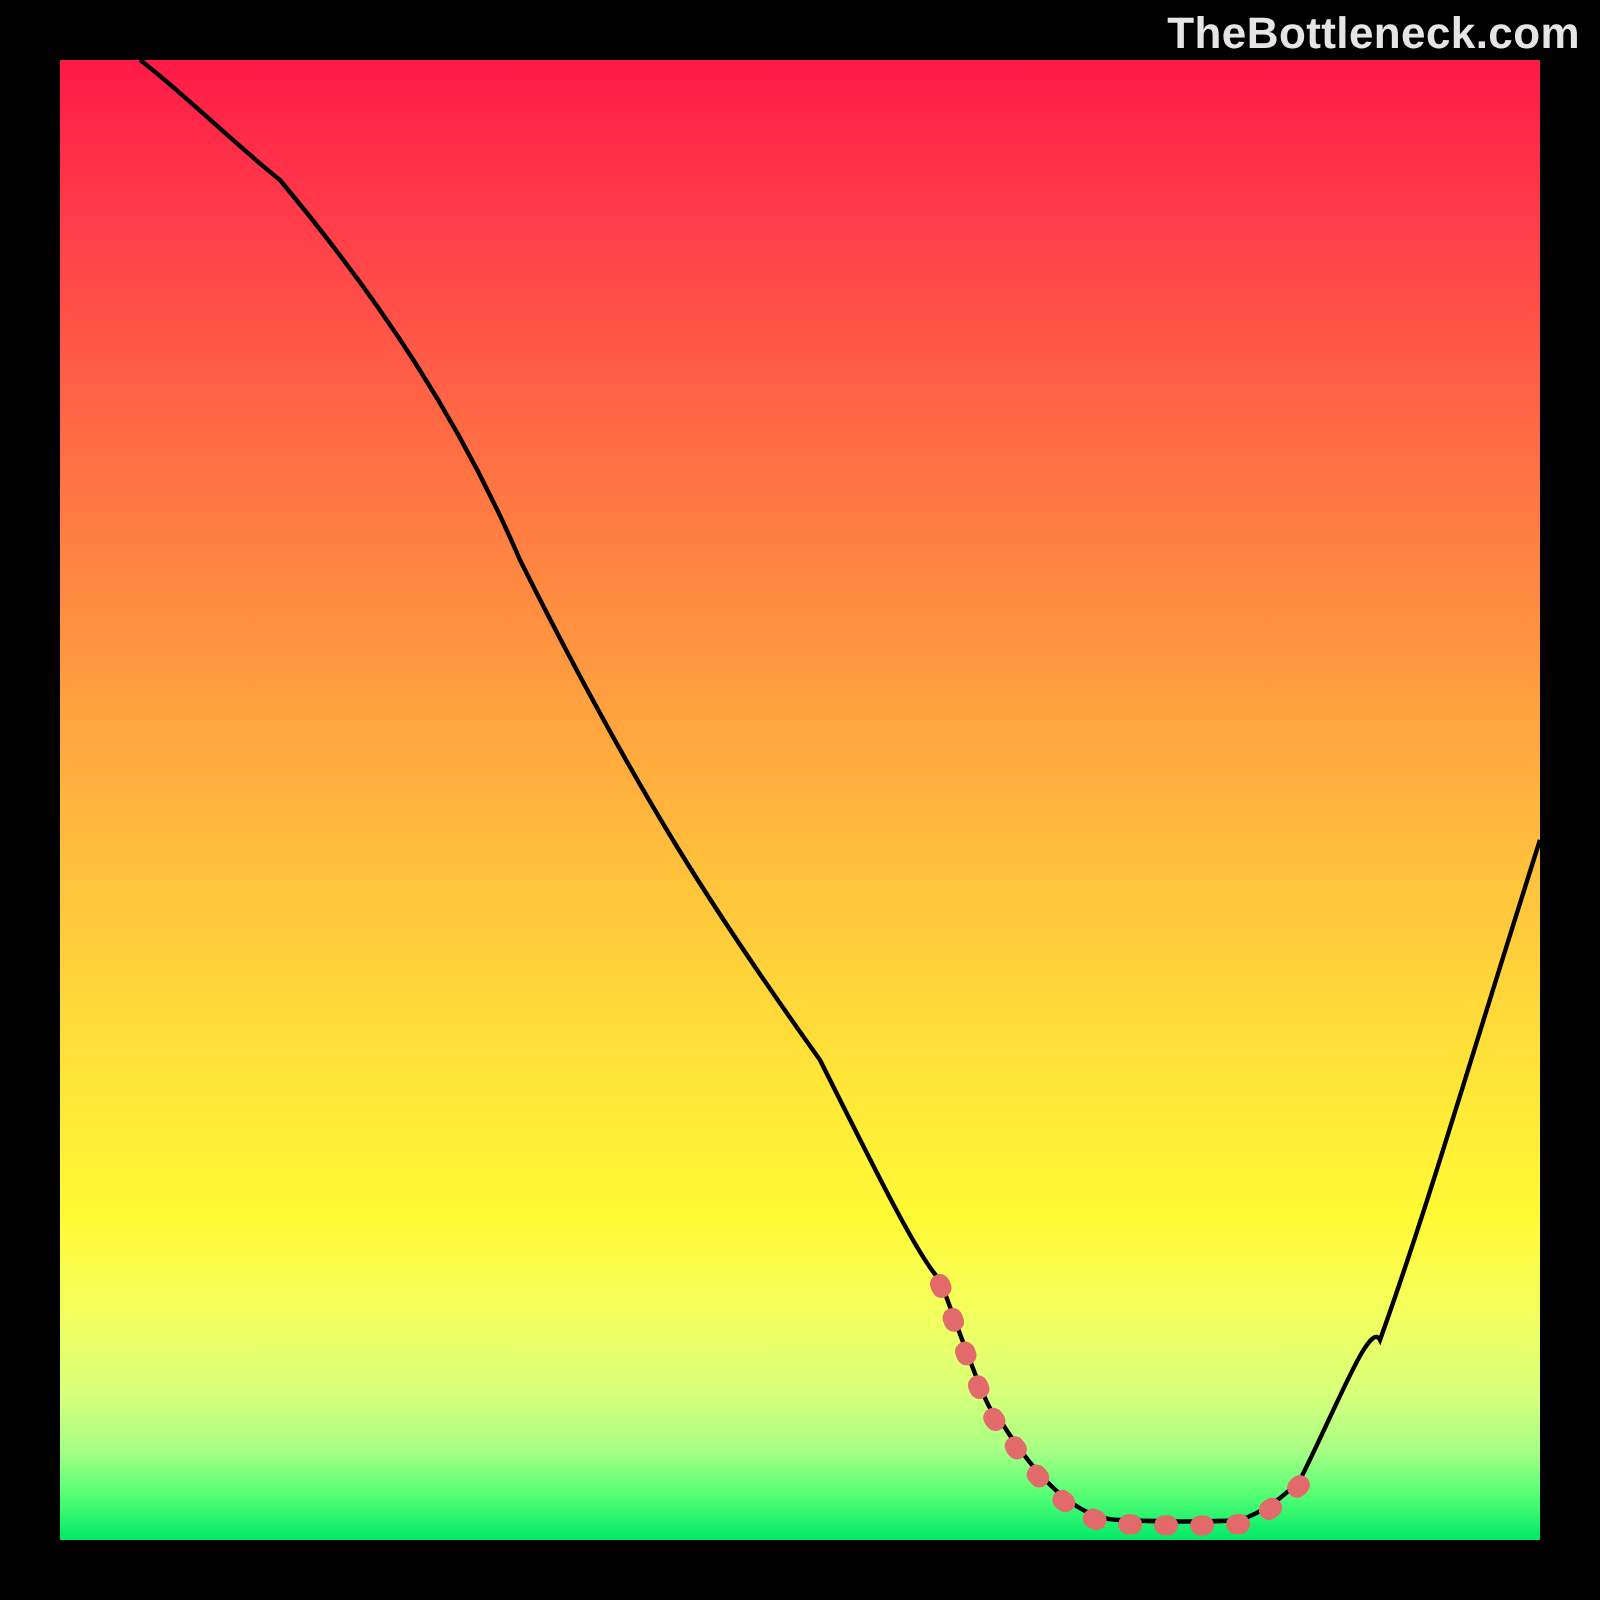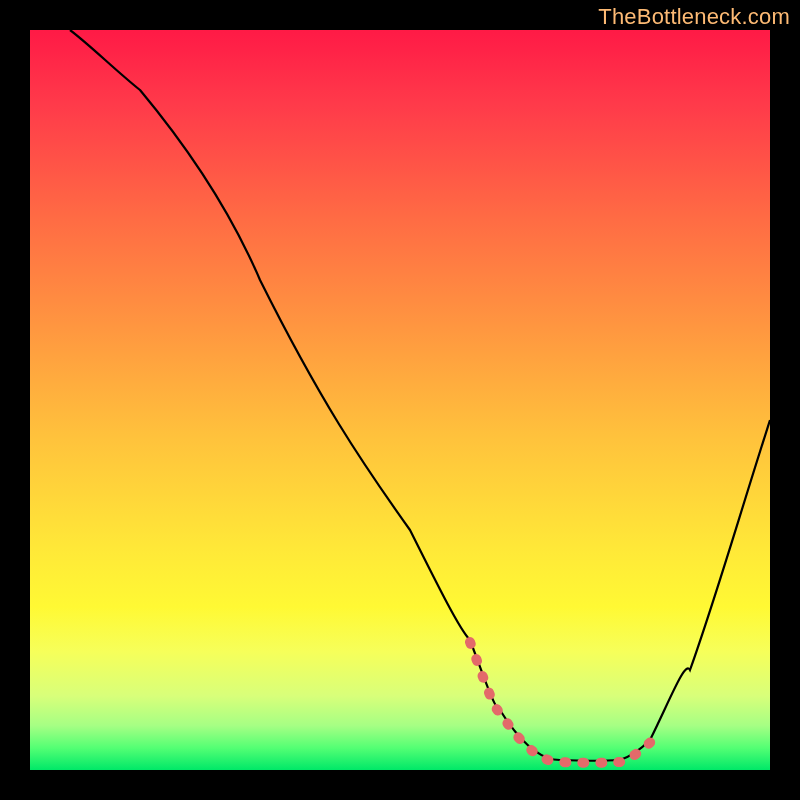--- a/index.html
+++ b/index.html
@@ -1,18 +1,18 @@
 <!DOCTYPE html>
 <html><head>
 <meta charset="utf-8">
 <style>
   * { margin: 0; padding: 0; box-sizing: border-box; }
   body { width: 800px; height: 800px; background: #000; position: relative; font-family: Arial, sans-serif; }
   .frame { position: absolute; top: 0; left: 0; width: 800px; height: 800px; background: #000; }
-  .watermark { position: absolute; top: 4px; right: 10px; color: #fdba74; font-size: 22px; font-weight: 400; letter-spacing: 0.2px; }
+  .watermark { position: absolute; top: 4px; right: 10px; color: #e5e5e5; font-size: 22px; font-weight: 700; letter-spacing: 0.2px; }
   .plot { position: absolute; top: 30px; left: 30px; width: 740px; height: 740px; }
   .gradient-bg { position: absolute; inset: 0; background: linear-gradient(
       to bottom,
       #ff1a46 0%,
       #ff3a4a 10%,
       #ff6a44 25%,
       #ff9640 40%,
       #ffc23c 55%,
       #ffe838 70%,
       #fff934 78%,

